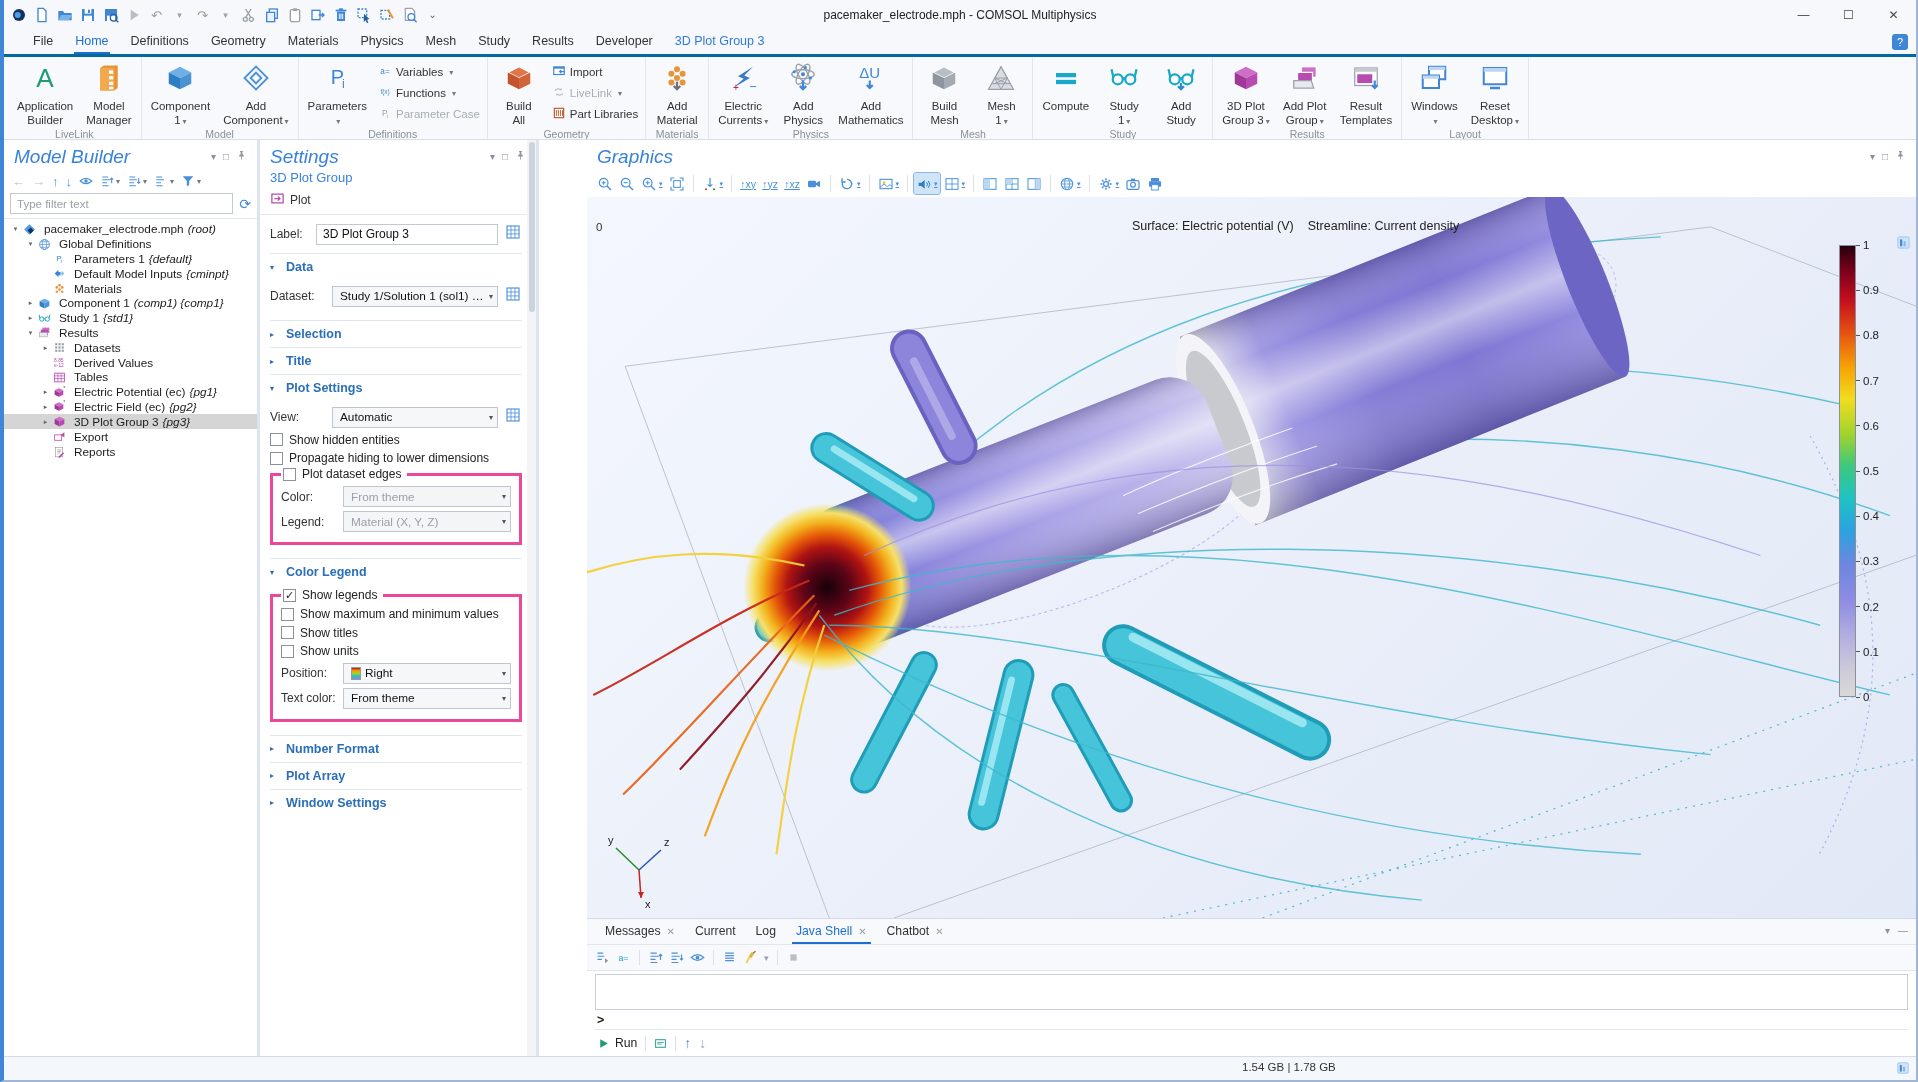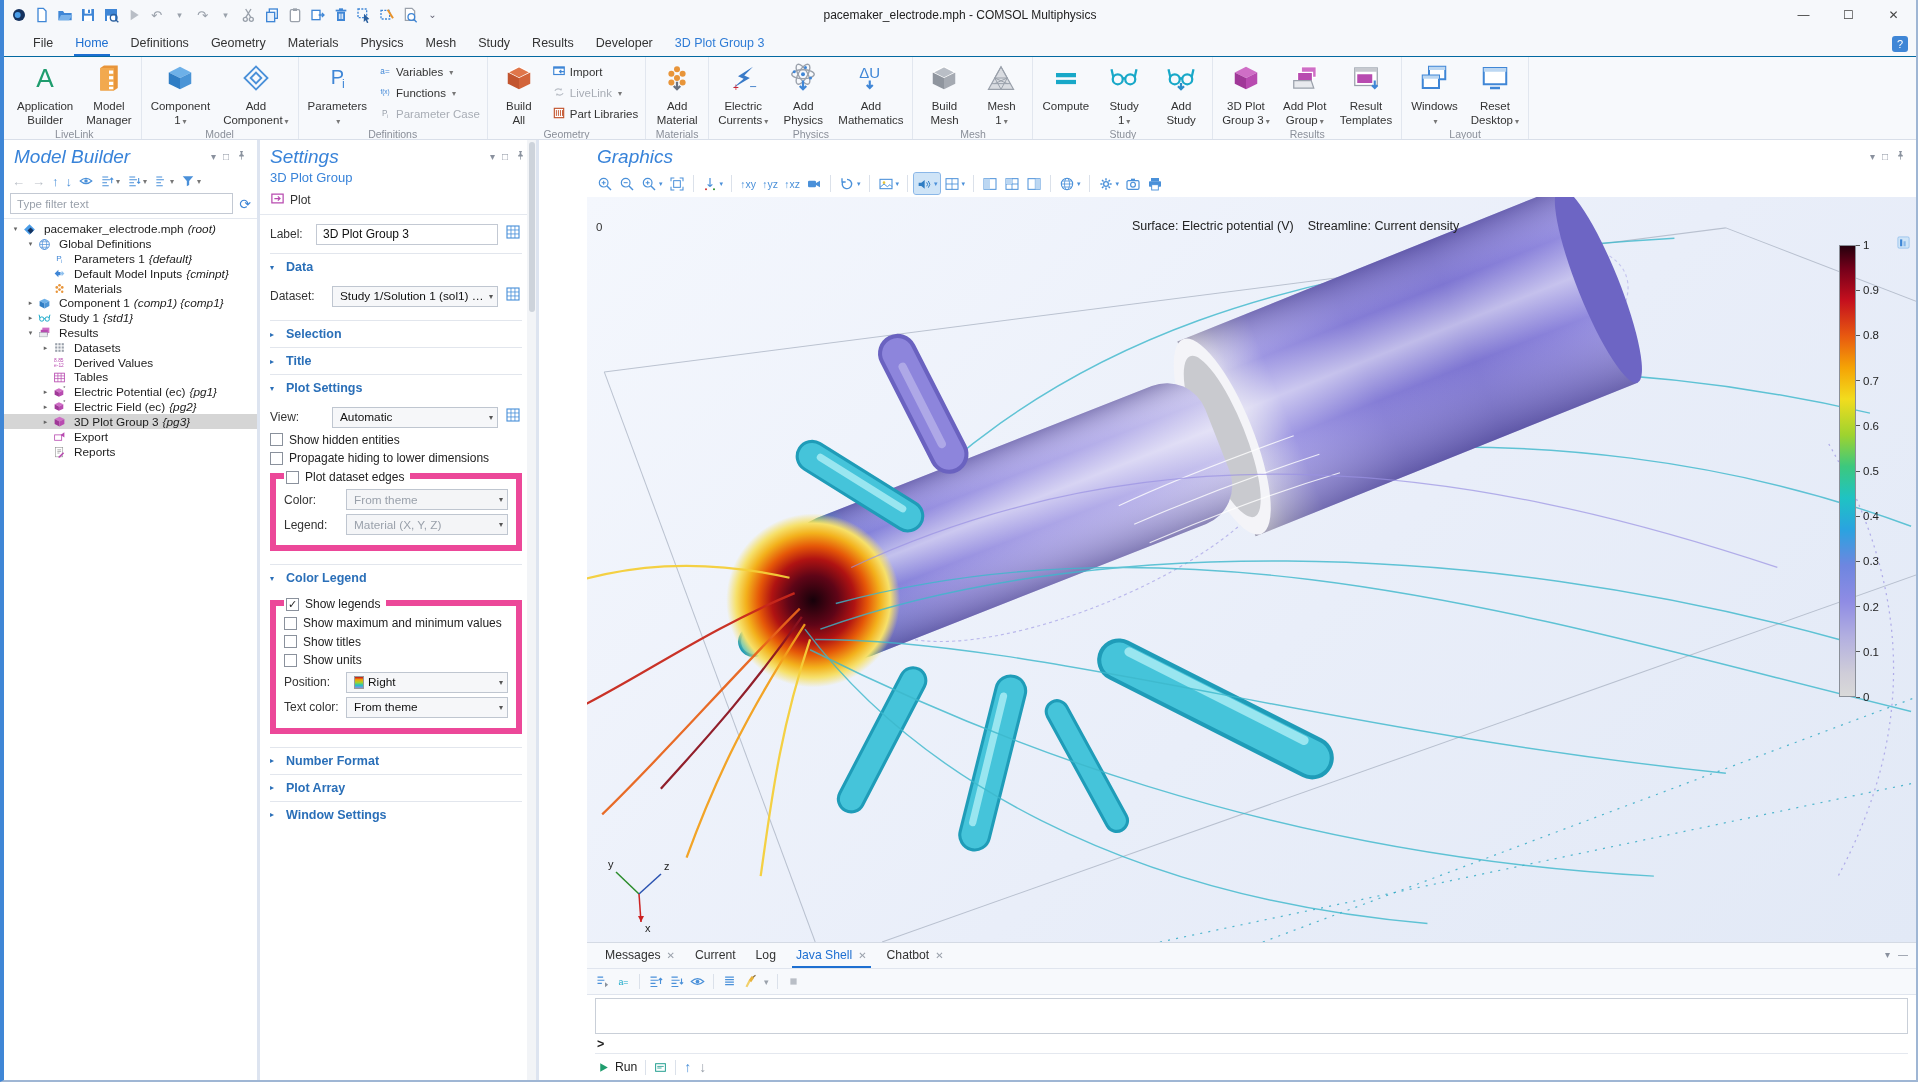--- a/index.html
+++ b/index.html
@@ -9,21 +9,21 @@
   
   .titlebar{height:30px;background:#f6f8fb;display:flex;align-items:center;position:relative;flex:0 0 30px;}
   .ticons{display:flex;align-items:center;gap:6px;padding-left:6px;}
   .ticon{width:17px;height:17px;display:inline-flex;align-items:center;justify-content:center;}
   .ticon svg{width:16px;height:16px;}
   .ticon .g{font-size:13px;line-height:1;}
   .wtitle{position:absolute;left:50%;transform:translateX(-50%);font-size:12px;color:#222;white-space:nowrap;}
   .wctrls{margin-left:auto;display:flex;height:30px;}
   .wc{width:45px;height:30px;display:flex;align-items:center;justify-content:center;font-size:12px;color:#444;}
   
-  .menubar{height:27px;display:flex;align-items:flex-end;padding-left:18px;background:#f6f8fb;border-bottom:1px solid #0369a1;flex:0 0 27px;position:relative;}
+  .menubar{height:27px;display:flex;align-items:flex-end;padding-left:18px;background:#f6f8fb;border-bottom:3px solid #0369a1;flex:0 0 27px;position:relative;}
   .mitem{padding:4px 11px 6px;font-size:12.5px;color:#333;position:relative;}
   .mitem.active{color:#1d6fd1;}
   .mitem.active::after{content:"";position:absolute;left:10px;right:10px;bottom:0;height:2px;background:#1d6fd1;}
   .mitem.context{color:#2f7cd6;}
   .help-btn{position:absolute;right:8px;bottom:4px;width:16px;height:16px;background:#3f86d6;color:#fff;font-size:11px;display:flex;align-items:center;justify-content:center;border-radius:3px;}
   
   .ribbon{height:83px;background:#f7f9fc;border-bottom:1px solid #d9dfe9;display:flex;align-items:stretch;padding-left:4px;flex:0 0 83px;overflow:hidden;}
   .rgroup{display:flex;flex-direction:column;border-right:1px solid #e2e7ef;padding:1px 3px 0;}
   .rgroup-items{flex:1;display:flex;align-items:stretch;gap:1px;}
   .rgroup-label{text-align:center;font-size:10.5px;color:#8a8f99;padding:0 4px 3px;}
@@ -75,29 +75,29 @@
   .srow{display:flex;align-items:center;gap:6px;margin:4px 0;}
   .srow .l{font-size:12px;color:#333;width:56px;flex:0 0 56px;}
   .sel{flex:1;height:21px;background:#f6f7f9;border:1px solid #bfc6d0;display:flex;align-items:center;font-size:11.8px;color:#111;padding:0 4px 0 7px;min-width:0;}
   .sel .v{flex:1;overflow:hidden;white-space:nowrap;text-overflow:ellipsis;}
   .sel .da{color:#555;font-size:8px;padding-left:4px;}
   .sel.disabled{color:#9aa1ab;background:#f4f5f7;}
   .sel.disabled .v{color:#9aa1ab;}
   .xtra svg{width:18px;height:18px;}
   .chkrow{display:flex;align-items:center;gap:6px;margin:4.5px 0;font-size:12px;color:#222;}
   .cb{width:13px;height:13px;border:1px solid #8a919c;background:#fff;flex:0 0 13px;display:flex;align-items:center;justify-content:center;font-size:11px;color:#222;line-height:1;}
-  .gbox{border:6px solid #ec4899;margin:8px 0 4px;padding:2px 8px 6px;position:relative;}
+  .gbox{border:3px solid #ec4899;margin:8px 0 4px;padding:2px 8px 6px;position:relative;}
   .gbox>.legendrow{position:absolute;top:-9px;left:8px;background:#fff;padding:0 6px 0 2px;display:flex;align-items:center;gap:6px;font-size:12px;color:#222;}
   .gbox .inner{margin-top:8px;}
   .cbarmini{width:10px;height:13px;border:1px solid #999;background:linear-gradient(to bottom,#c40f1e,#f5a305,#9ed32f,#1fc3c3,#8f8ce4);margin-right:4px;}
   .setscroll{position:absolute;top:0;right:0;width:9px;bottom:0;background:#f2f4f7;}
   .setscroll .thumb{position:absolute;top:2px;left:1.5px;width:6px;height:170px;background:#cdd3db;border-radius:3px;}
   
   .gfxtools{display:flex;align-items:center;gap:2px;padding:2px 8px;flex:0 0 27px;}
-  .gt{display:inline-flex;align-items:center;justify-content:center;height:21px;min-width:20px;padding:0 2px;border-radius:2px;color:#4a90d9;}
+  .gt{display:inline-flex;align-items:center;justify-content:center;height:21px;min-width:20px;padding:0 2px;border-radius:2px;color:#4a90d9;text-decoration:underline;}
   .gt svg{width:16px;height:16px;}
   .gt .txt{font-size:10.5px;color:#4a90d9;}
   .gt.active{background:#cfe4f7;outline:1px solid #8ab7e8;}
   .gtsep{width:1px;height:17px;background:#dbe1ea;margin:0 4px;}
   .gt .da{font-size:7px;color:#4a90d9;margin-left:2px;}
   .canvas{flex:1;position:relative;background:linear-gradient(135deg,#f4f7fd 0%,#e9eef9 55%,#e2e9f6 100%);min-height:0;overflow:hidden;}
   .canvas svg.scene{position:absolute;inset:0;width:100%;height:100%;}
   .annot{position:absolute;top:22px;left:41%;font-size:12.5px;color:#222;white-space:nowrap;}
   .annot span{margin-right:14px;}
   .axis0{position:absolute;top:24px;left:9px;font-size:11.5px;color:#333;}
@@ -1418,13 +1418,21 @@
               <span class="g" style="color:#4a90d9;font-size:14px">↑</span>
             </span>
             <span class="ti" style="display: inline-flex;">
               <span class="g" style="color:#9aa1ab;font-size:14px">↓</span>
             </span>
           </div>
       </div>
     </div>
   </div>
 
+  <div class="statusbar">
+    <span class="mem">1.54 GB | 1.78 GB</span>
+    <span class="memicon" id="memicon"><svg viewBox="0 0 24 24" xmlns="http://www.w3.org/2000/svg">
+          <rect x="3" y="3" width="18" height="18" rx="2" fill="#cfe4f7" stroke="#7fb3e8"></rect>
+          <rect x="6.5" y="7" width="3.5" height="11" fill="#3f86d6"></rect>
+          <rect x="12" y="10" width="3.5" height="8" fill="#88b8ea"></rect>
+        </svg></span>
+  </div>
 </div>
 
 </body></html>

